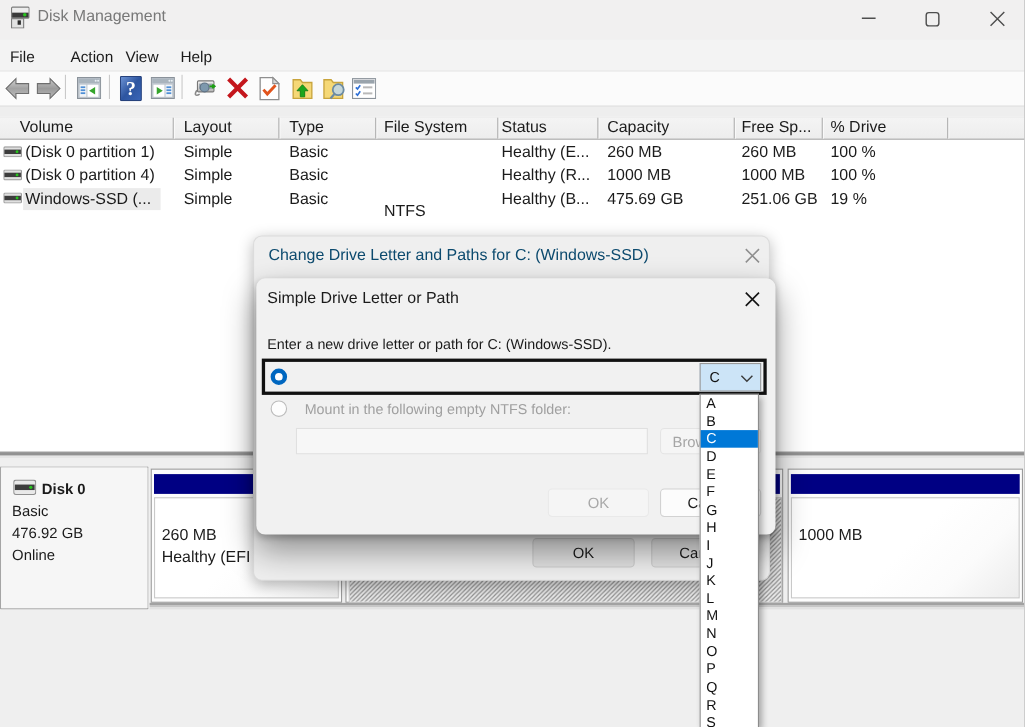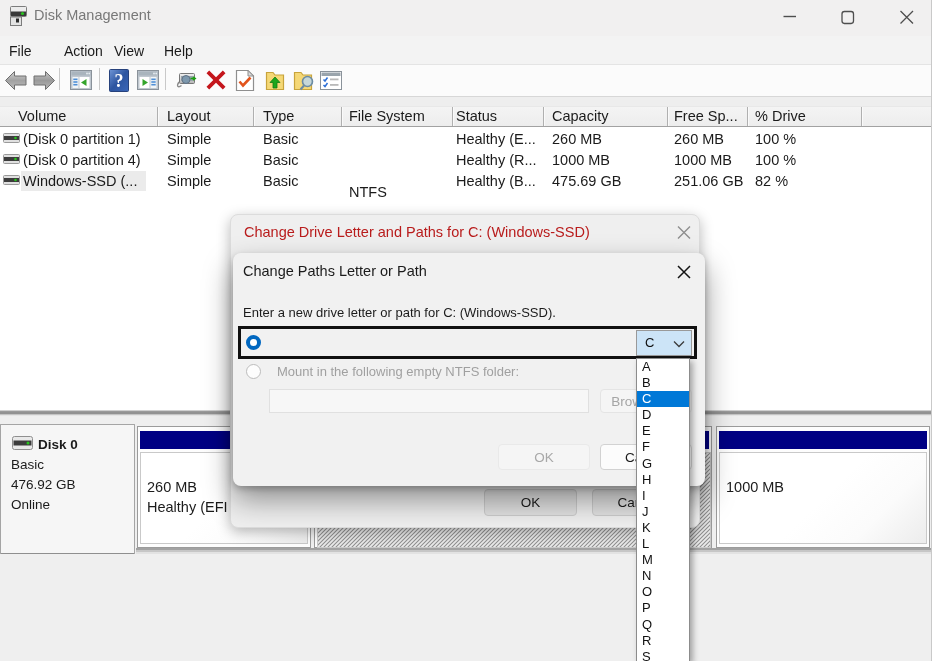--- a/index.html
+++ b/index.html
@@ -226,21 +226,21 @@
 <div class="abs tcell" style="left:552px;top:150px">1000 MB</div>
 <div class="abs tcell" style="left:674px;top:150px">1000 MB</div>
 <div class="abs tcell" style="left:755px;top:150px">100 %</div>
 <div class="abs tcell" style="left:23px;top:171px">Windows-SSD (...</div>
 <div class="abs tcell" style="left:167px;top:171px">Simple</div>
 <div class="abs tcell" style="left:263px;top:171px">Basic</div>
 <div class="abs tcell" style="left:349px;top:182px">NTFS</div>
 <div class="abs tcell" style="left:456px;top:171px">Healthy (B...</div>
 <div class="abs tcell" style="left:552px;top:171px">475.69 GB</div>
 <div class="abs tcell" style="left:674px;top:171px">251.06 GB</div>
-<div class="abs tcell" style="left:755px;top:171px">82 %</div>
+<div class="abs tcell" style="left:755px;top:171px">19 %</div>
 
 <div class="abs" id="splitter"></div>
 <div class="abs" id="bottompane"></div>
 <div class="abs" style="left:136px;top:548px;width:795px;height:6px;background:linear-gradient(#a2a2a2 0 2px,#c6c6c6 2px 4px,#e2e2e2 4px)"></div>
 <div class="abs" id="diskpanel"></div>
 <svg class="abs" style="left:12px;top:436px" width="21" height="14" viewBox="0 0 21 14">
   <rect x="0.5" y="0.5" width="20" height="13" rx="2" fill="#e9e9e9" stroke="#8f8f8f" stroke-width="1"></rect>
   <rect x="1.5" y="4.5" width="18" height="5" fill="#3c3c3c"></rect>
   <circle cx="16" cy="7" r="1.5" fill="#27c41d"></circle>
 </svg>
@@ -269,30 +269,30 @@
 </div>
 <div class="abs partition" style="left:716px;width:214px">
   <div class="pbar"></div>
   <div class="pcontent"></div>
   <div class="ptext1">1000 MB</div>
 </div>
 
 <div class="abs" style="left:931px;top:0;width:1px;height:661px;background:#c9c9c9"></div>
 
 <div class="abs" id="bgdialog">
-  <div class="abs" style="left:13px;top:7px;height:20px;line-height:20px;font-size:14.5px;color:#b91c1c;white-space:nowrap">Change Drive Letter and Paths for C: (Windows-SSD)</div>
+  <div class="abs" style="left:13px;top:7px;height:20px;line-height:20px;font-size:14.5px;color:#0c4a6e;white-space:nowrap">Change Drive Letter and Paths for C: (Windows-SSD)</div>
   <svg class="abs" style="left:445px;top:9px" width="16" height="16" viewBox="0 0 16 16">
       <path d="M2 2.5 L14 14.5 M14 2.5 L2 14.5" stroke="#8f8f8f" stroke-width="1.4"></path>
     </svg>
   <div class="dlgbtn" style="left:253px;top:274px;width:93px;height:27px;line-height:26px;background:#e2e2e2;border:1px solid #cdcdcd;color:#1b1b1b">OK</div>
   <div class="dlgbtn" style="left:361px;top:274px;width:93px;height:27px;line-height:26px;background:#e2e2e2;border:1px solid #cdcdcd;color:#1b1b1b">Cancel</div>
 </div>
 
 <div class="abs" id="fgdialog">
-  <div class="abs" style="left:10px;top:8px;height:20px;line-height:20px;font-size:14.5px;color:#1b1b1b;white-space:nowrap">Change Paths Letter or Path</div>
+  <div class="abs" style="left:10px;top:8px;height:20px;line-height:20px;font-size:14.5px;color:#1b1b1b;white-space:nowrap">Simple Drive Letter or Path</div>
   <svg class="abs" style="left:443px;top:11px" width="16" height="16" viewBox="0 0 16 16">
       <path d="M2 2 L14 14 M14 2 L2 14" stroke="#141414" stroke-width="1.5"></path>
     </svg>
   <div class="abs" style="left:10px;top:51.5px;font-size:13px;color:#1b1b1b;white-space:nowrap">Enter a new drive letter or path for C: (Windows-SSD).</div>
 
   <div class="abs" style="left:5px;top:73px;width:459px;height:33px;border:3px solid #111111"></div>
   <div class="abs" style="left:13px;top:81.5px;width:15px;height:15px;border-radius:50%;border:4.5px solid #0067c0;background:#ffffff"></div>
   <div class="abs" style="left:403px;top:76.5px;width:56px;height:26px;background:#cce4f7;border:1px solid #999999">
      <span style="position:absolute;left:8px;top:4px;font-size:13px;color:#111">C</span>
      <svg style="position:absolute;right:5px;top:7px" width="14" height="12" viewBox="0 0 14 12">

